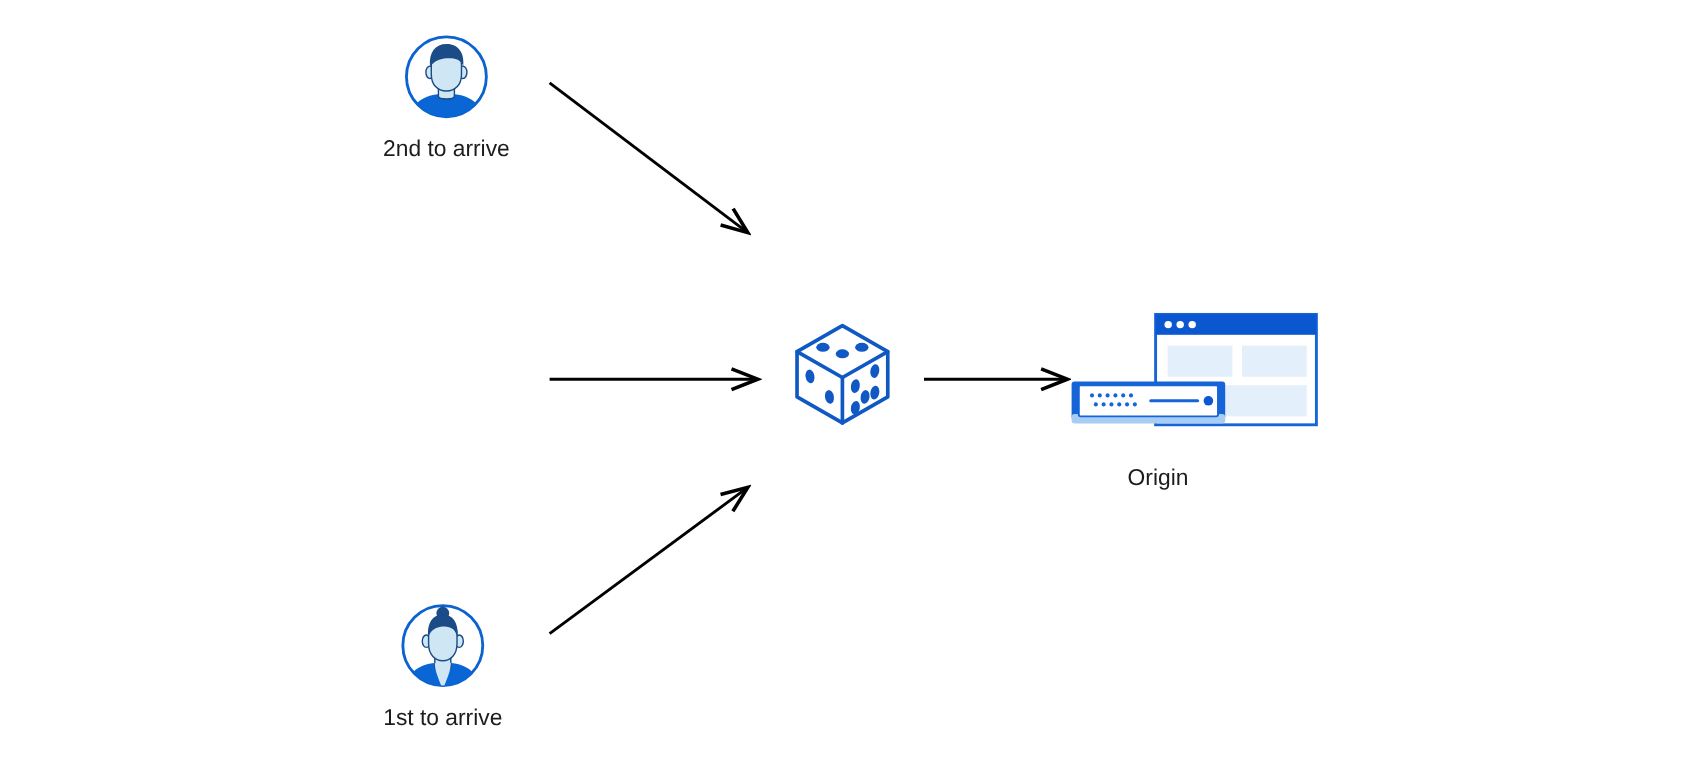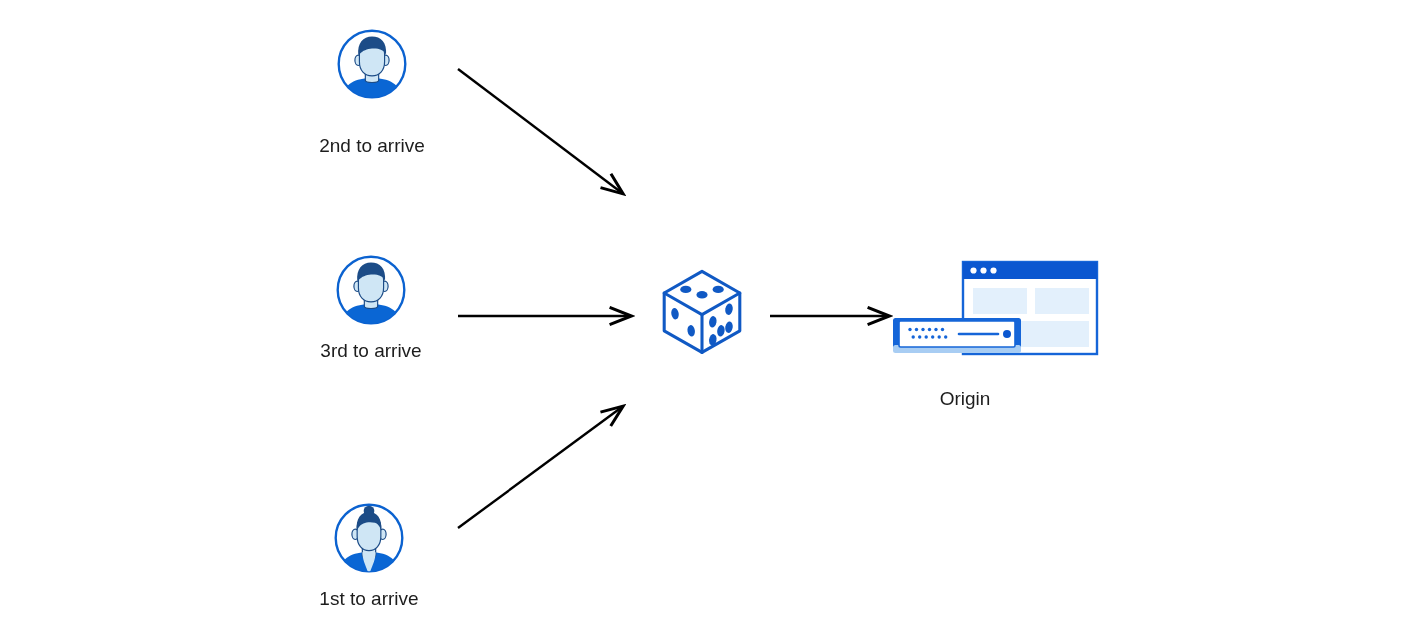--- a/index.html
+++ b/index.html
@@ -80,21 +80,21 @@
 
     <line x1="458" y1="69" x2="622" y2="193" stroke="#000000" stroke-width="2.4" marker-end="url(#arrowhead)"></line>
 
     <line x1="458" y1="316" x2="630" y2="316" stroke="#000000" stroke-width="2.4" marker-end="url(#arrowhead)"></line>
 
     <line x1="458" y1="528" x2="622" y2="407" stroke="#000000" stroke-width="2.4" marker-end="url(#arrowhead)"></line>
 
     <line x1="770" y1="316" x2="888" y2="316" stroke="#000000" stroke-width="2.4" marker-end="url(#arrowhead)"></line>
   </svg>
 
-  <div class="node avatar-node" style="left:292px; top:27px;gap:21px;">
+  <div class="node avatar-node" style="left:292px; top:27px;">
     <div class="avatar-wrap">
       <svg viewBox="0 0 100 100" width="74" height="74" aria-hidden="true">
         <defs>
           <clipPath id="clipTop">
               <circle cx="50" cy="50" r="45"></circle>
             </clipPath>
         </defs>
         <circle cx="50" cy="50" r="45" fill="#ffffff" stroke="#0b62d0" stroke-width="3.2"></circle>
         <g clip-path="url(#clipTop)">
 
@@ -107,41 +107,20 @@
 
           <path d="M33,36 C33,25 40,19 50,19 C60,19 67,25 67,36 L67,47 C67,59 60,66 50,66 C40,66 33,59 33,47 Z" fill="#cfe6f5" stroke="#1c4c87" stroke-width="1.6"></path>
 
           <path d="M31.5,38 C30,22 38,13 50,13 C62,13 70.5,21 69,38 C67.5,34 64,30.5 58,29.5 C50,28 40,30 35.5,34.5 C33.8,36.2 32.6,37 31.5,38 Z" fill="#1c4c87"></path>
         </g>
       </svg>
     </div>
     <div class="node-label">2nd to arrive</div>
   </div>
 
-  <div class="node avatar-node" style="left:291px; top:253px;">
-    <div class="avatar-wrap">
-      <svg viewBox="0 0 100 100" width="74" height="74" aria-hidden="true">
-        <defs>
-          <clipPath id="clipMid">
-              <circle cx="50" cy="50" r="45"></circle>
-            </clipPath>
-        </defs>
-        <circle cx="50" cy="50" r="45" fill="#ffffff" stroke="#0b62d0" stroke-width="3.2"></circle>
-        <g clip-path="url(#clipMid)">
-          <path d="M8,100 C10,78 26,69 50,69 C74,69 90,78 92,100 Z" fill="#0a66d4"></path>
-          <path d="M41,55 L41,72 C41,76 59,76 59,72 L59,55 Z" fill="#cfe6f5" stroke="#1c4c87" stroke-width="1.6" stroke-linejoin="round"></path>
-          <ellipse cx="31.5" cy="45" rx="4.6" ry="7" fill="#cfe6f5" stroke="#1c4c87" stroke-width="1.6"></ellipse>
-          <ellipse cx="68.5" cy="45" rx="4.6" ry="7" fill="#cfe6f5" stroke="#1c4c87" stroke-width="1.6"></ellipse>
-          <path d="M33,36 C33,25 40,19 50,19 C60,19 67,25 67,36 L67,47 C67,59 60,66 50,66 C40,66 33,59 33,47 Z" fill="#cfe6f5" stroke="#1c4c87" stroke-width="1.6"></path>
-          <path d="M31.5,38 C30,22 38,13 50,13 C62,13 70.5,21 69,38 C67.5,34 64,30.5 58,29.5 C50,28 40,30 35.5,34.5 C33.8,36.2 32.6,37 31.5,38 Z" fill="#1c4c87"></path>
-        </g>
-      </svg>
-    </div>
-    <div class="node-label">3rd to arrive</div>
-  </div>
 
   <div class="node avatar-node" style="left:289px; top:501px;">
     <div class="avatar-wrap">
       <svg viewBox="0 0 100 100" width="74" height="74" aria-hidden="true">
         <defs>
           <clipPath id="clipBot">
               <circle cx="50" cy="50" r="45"></circle>
             </clipPath>
         </defs>
         <circle cx="50" cy="50" r="45" fill="#ffffff" stroke="#0b62d0" stroke-width="3.2"></circle>

